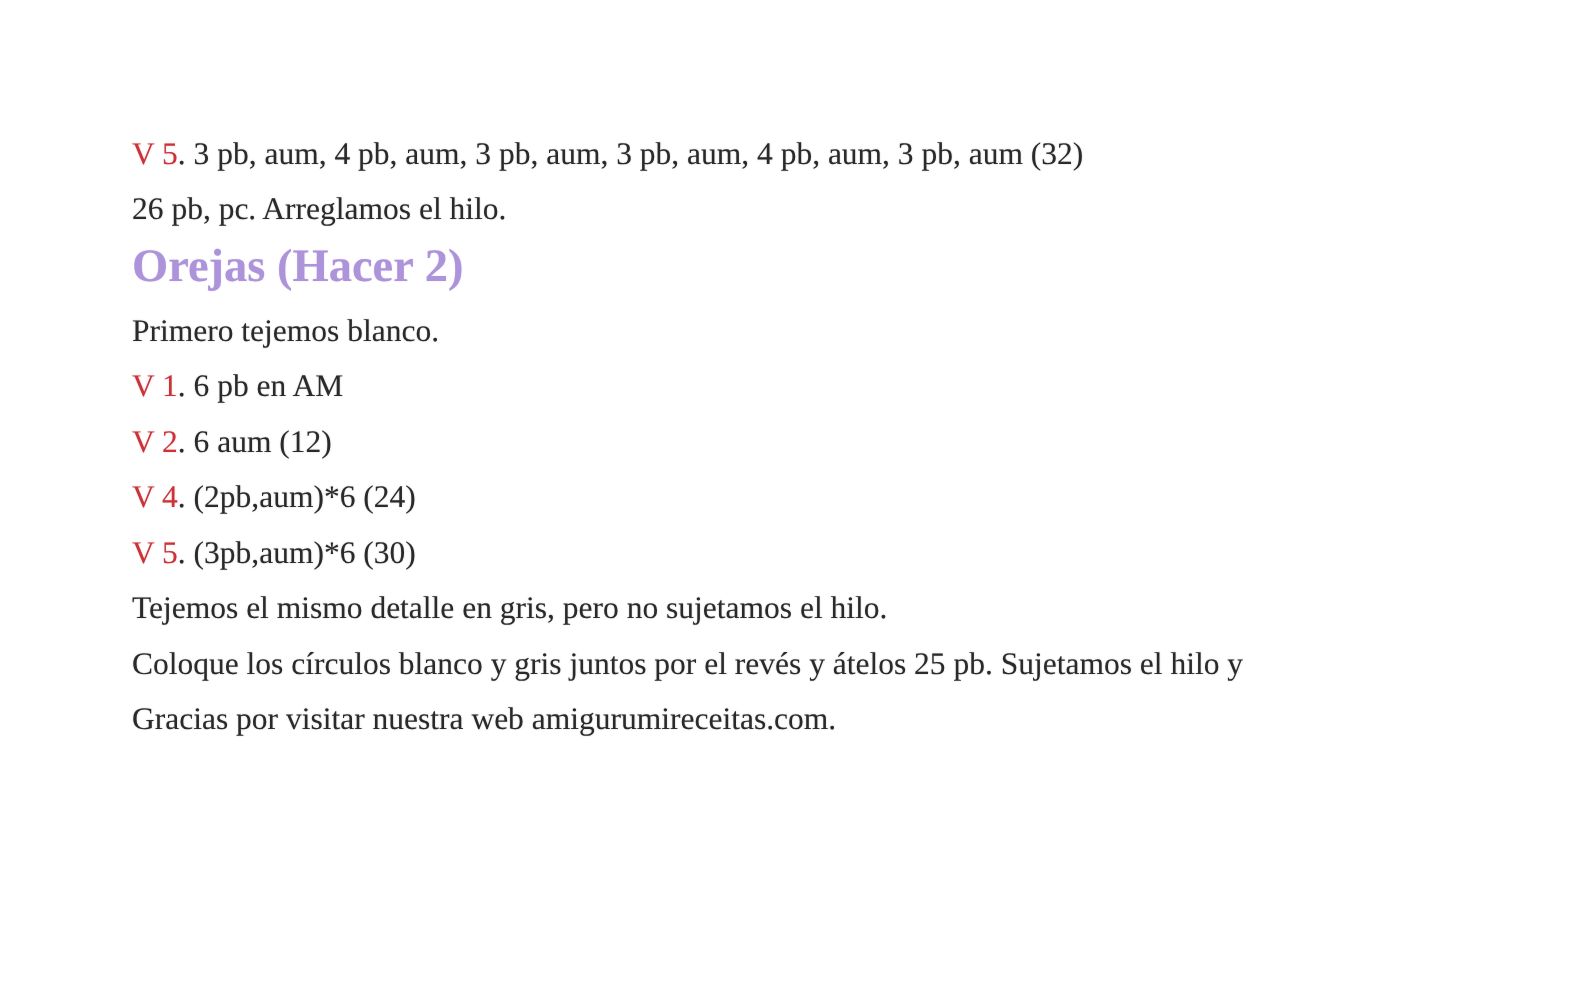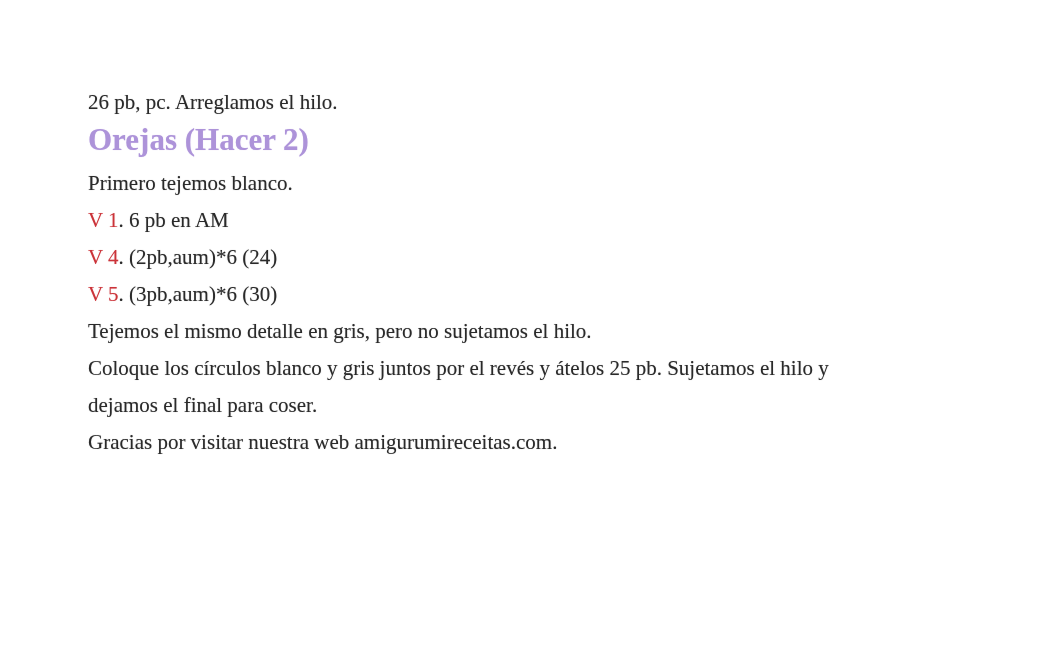--- a/index.html
+++ b/index.html
@@ -42,37 +42,38 @@
     position: relative;
     top: -3px;
     text-shadow: 0 0 1px rgba(173,147,217,0.4);
   }
 </style>
 </head>
 <body>
 
 <div class="page">
 
+  <p class="line"><span class="row-label">V 5</span><span>. 3 pb, aum, 4 pb, aum, 3 pb, aum, 3 pb, aum, 4 pb, aum, 3 pb, aum (32)</span></p>
 
   <p class="line"><span class="row-label"></span><span>26 pb, pc. Arreglamos el hilo.</span></p>
 
   <h2 class="heading">Orejas (Hacer 2)</h2>
 
   <p class="line"><span class="row-label"></span><span>Primero tejemos blanco.</span></p>
 
   <p class="line"><span class="row-label">V 1</span><span>. 6 pb en AM</span></p>
 
+  <p class="line"><span class="row-label">V 2</span><span>. 6 aum (12)</span></p>
 
 
   <p class="line"><span class="row-label">V 4</span><span>. (2pb,aum)*6 (24)</span></p>
 
   <p class="line"><span class="row-label">V 5</span><span>. (3pb,aum)*6 (30)</span></p>
 
   <p class="line"><span class="row-label"></span><span>Tejemos el mismo detalle en gris, pero no sujetamos el hilo.</span></p>
 
   <p class="line"><span class="row-label"></span><span>Coloque los círculos blanco y gris juntos por el revés y átelos 25 pb. Sujetamos el hilo y</span></p>
 
-  <p class="line"><span class="row-label"></span><span>dejamos el final para coser.</span></p>
 
   <p class="line"><span class="row-label"></span><span>Gracias por visitar nuestra web amigurumireceitas.com.</span></p>
 
 
 </div>
 
 </body></html>

